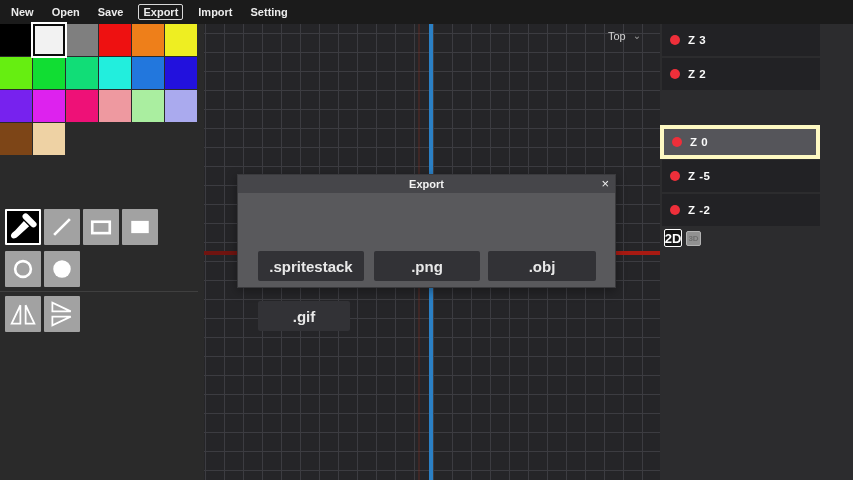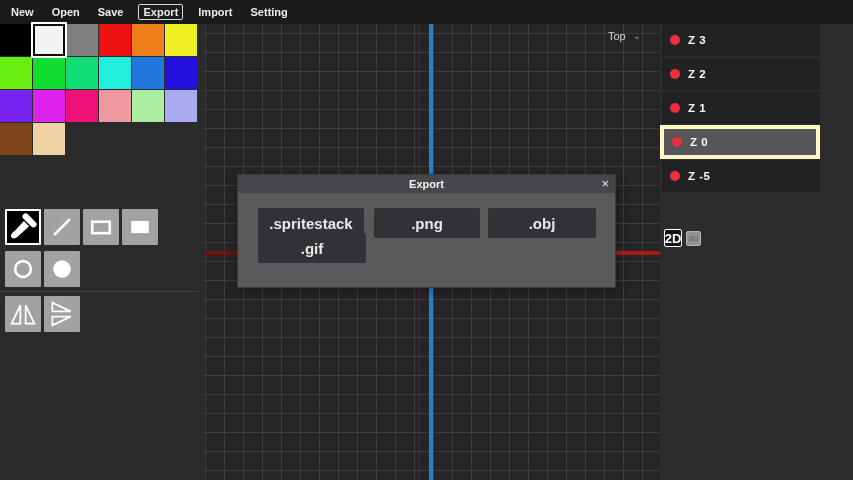--- a/index.html
+++ b/index.html
@@ -55,25 +55,26 @@
   .dialog-title{
     text-align:center;font-size:11px;font-weight:700;color:#f2f2f2;line-height:18px;
   }
   .dialog-close{
     position:absolute;right:6px;top:0;font-size:13px;line-height:18px;color:#f0f0f0;cursor:default;
   }
   .dlg-btn{
     position:absolute;background:#323236;border-radius:2px;color:#e8e8e8;
     font-size:15px;font-weight:700;display:flex;align-items:center;justify-content:center;
     cursor:default;
+    margin-top:43px;
   }
   .dlg-btn.spritestack{left:20px;top:33px;width:106px;height:30px;}
   .dlg-btn.png{left:136px;top:33px;width:106px;height:30px;}
   .dlg-btn.obj{left:250px;top:33px;width:108px;height:30px;}
-  .dlg-btn.gif{left:20px;top:58px;width:108px;height:30px;}
+  .dlg-btn.gif{left:20px;top:83px;width:92px;height:30px;}
   
   .sidebar{position:absolute;left:660px;top:24px;width:193px;height:456px;background:#2c2c2e;}
   .layer-row{
     position:absolute;left:2px;width:158px;height:32px;background:#222225;
     display:flex;align-items:center;box-sizing:border-box;cursor:default;
   }
   .layer-row.sel{left:0;width:160px;height:34px;background:#55555a;border:4px solid #fef9c3;}
   .layer-dot{width:10px;height:10px;border-radius:50%;margin-left:8px;flex:0 0 auto;}
   .layer-label{margin-left:8px;font-size:11.5px;font-weight:700;color:#fafafa;letter-spacing:0.5px;}
   .toggle-2d{
@@ -210,27 +211,27 @@
 
 <div class="sidebar">
   <div class="layer-row" style="top:0px;">
     <span class="layer-dot" style="background: rgb(238, 47, 58);"></span>
     <span class="layer-label">Z 3</span>
   </div>
   <div class="layer-row" style="top:34px;">
     <span class="layer-dot" style="background: rgb(238, 47, 58);"></span>
     <span class="layer-label">Z 2</span>
   </div>
-  <div class="layer-row" style="top:68px;">
-    <span class="layer-dot" style="background: rgb(238, 47, 58);"></span>
-    <span class="layer-label">Z 1</span>
-  </div>
   <div class="layer-row sel" style="top:101px;">
     <span class="layer-dot" style="background: rgb(238, 47, 58);"></span>
     <span class="layer-label">Z 0</span>
   </div>
   <div class="layer-row" style="top:136px;">
     <span class="layer-dot" style="background: rgb(238, 47, 58);"></span>
     <span class="layer-label">Z -5</span>
+  </div>
+  <div class="layer-row" style="top:170px;">
+    <span class="layer-dot" style="background: rgb(238, 47, 58);"></span>
+    <span class="layer-label">Z -2</span>
   </div>
   <div class="toggle-2d">2D</div>
   <div class="toggle-3d">3D</div>
 </div>
 
 </body></html>

